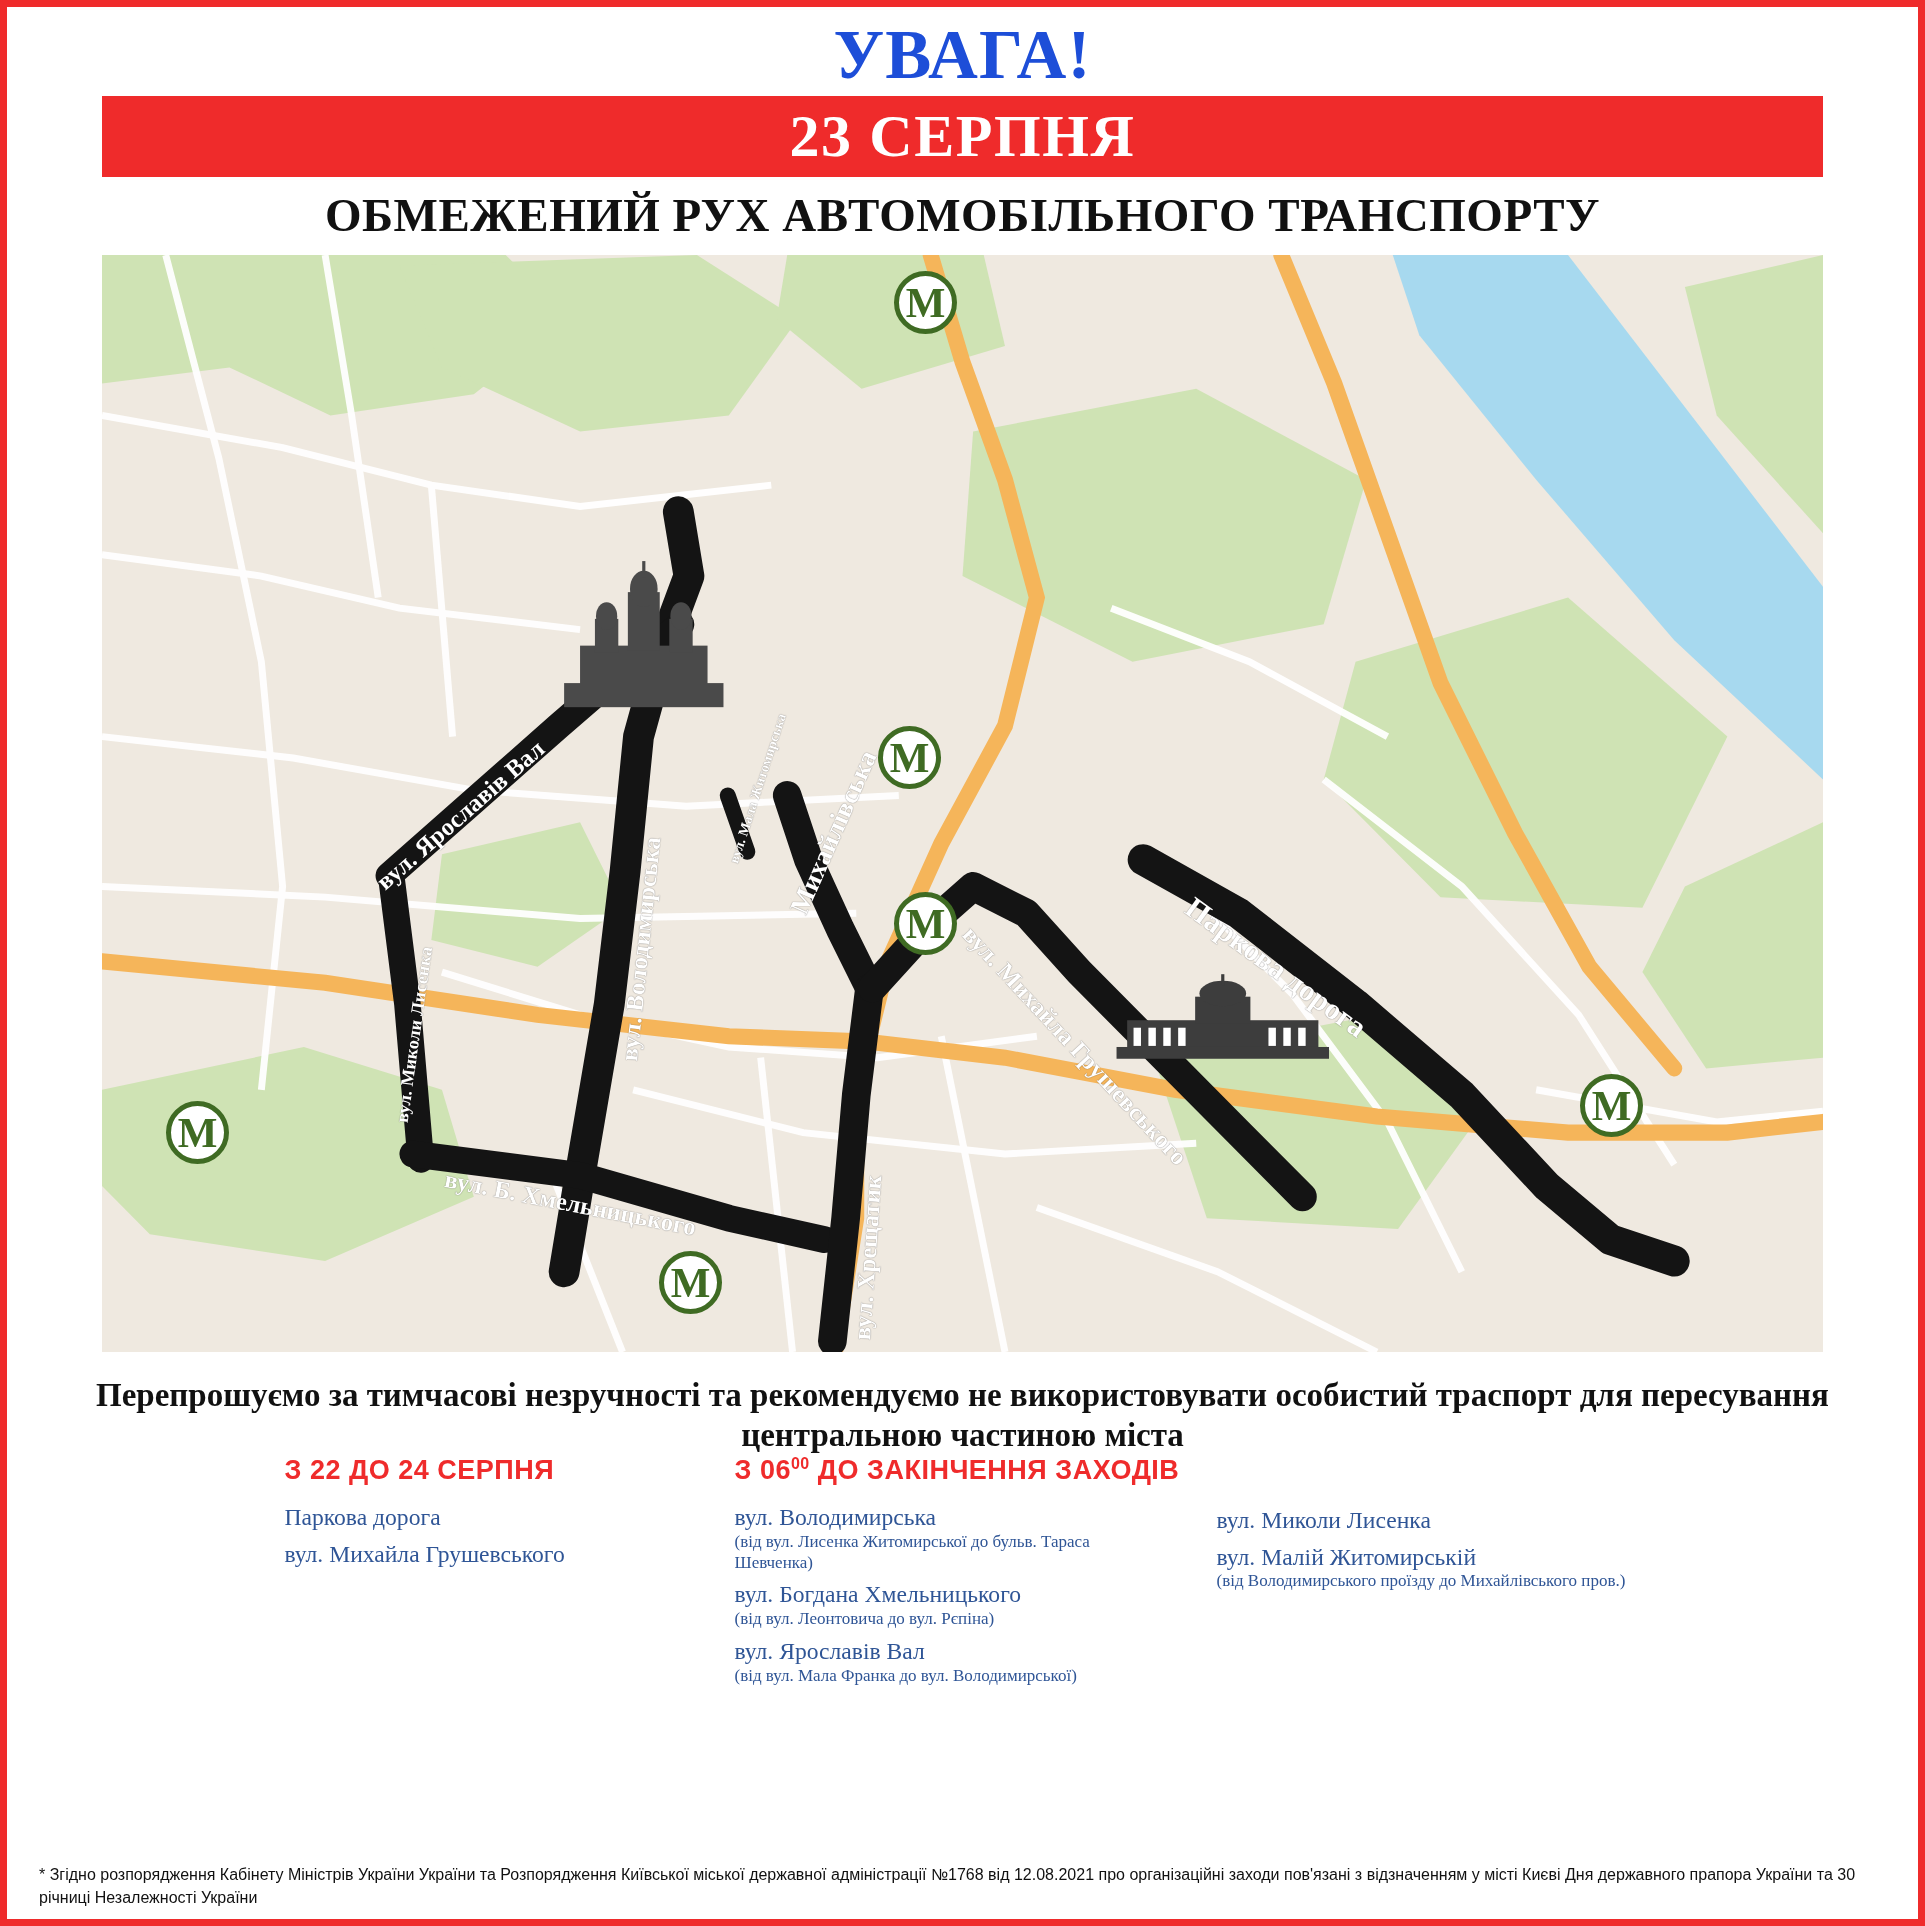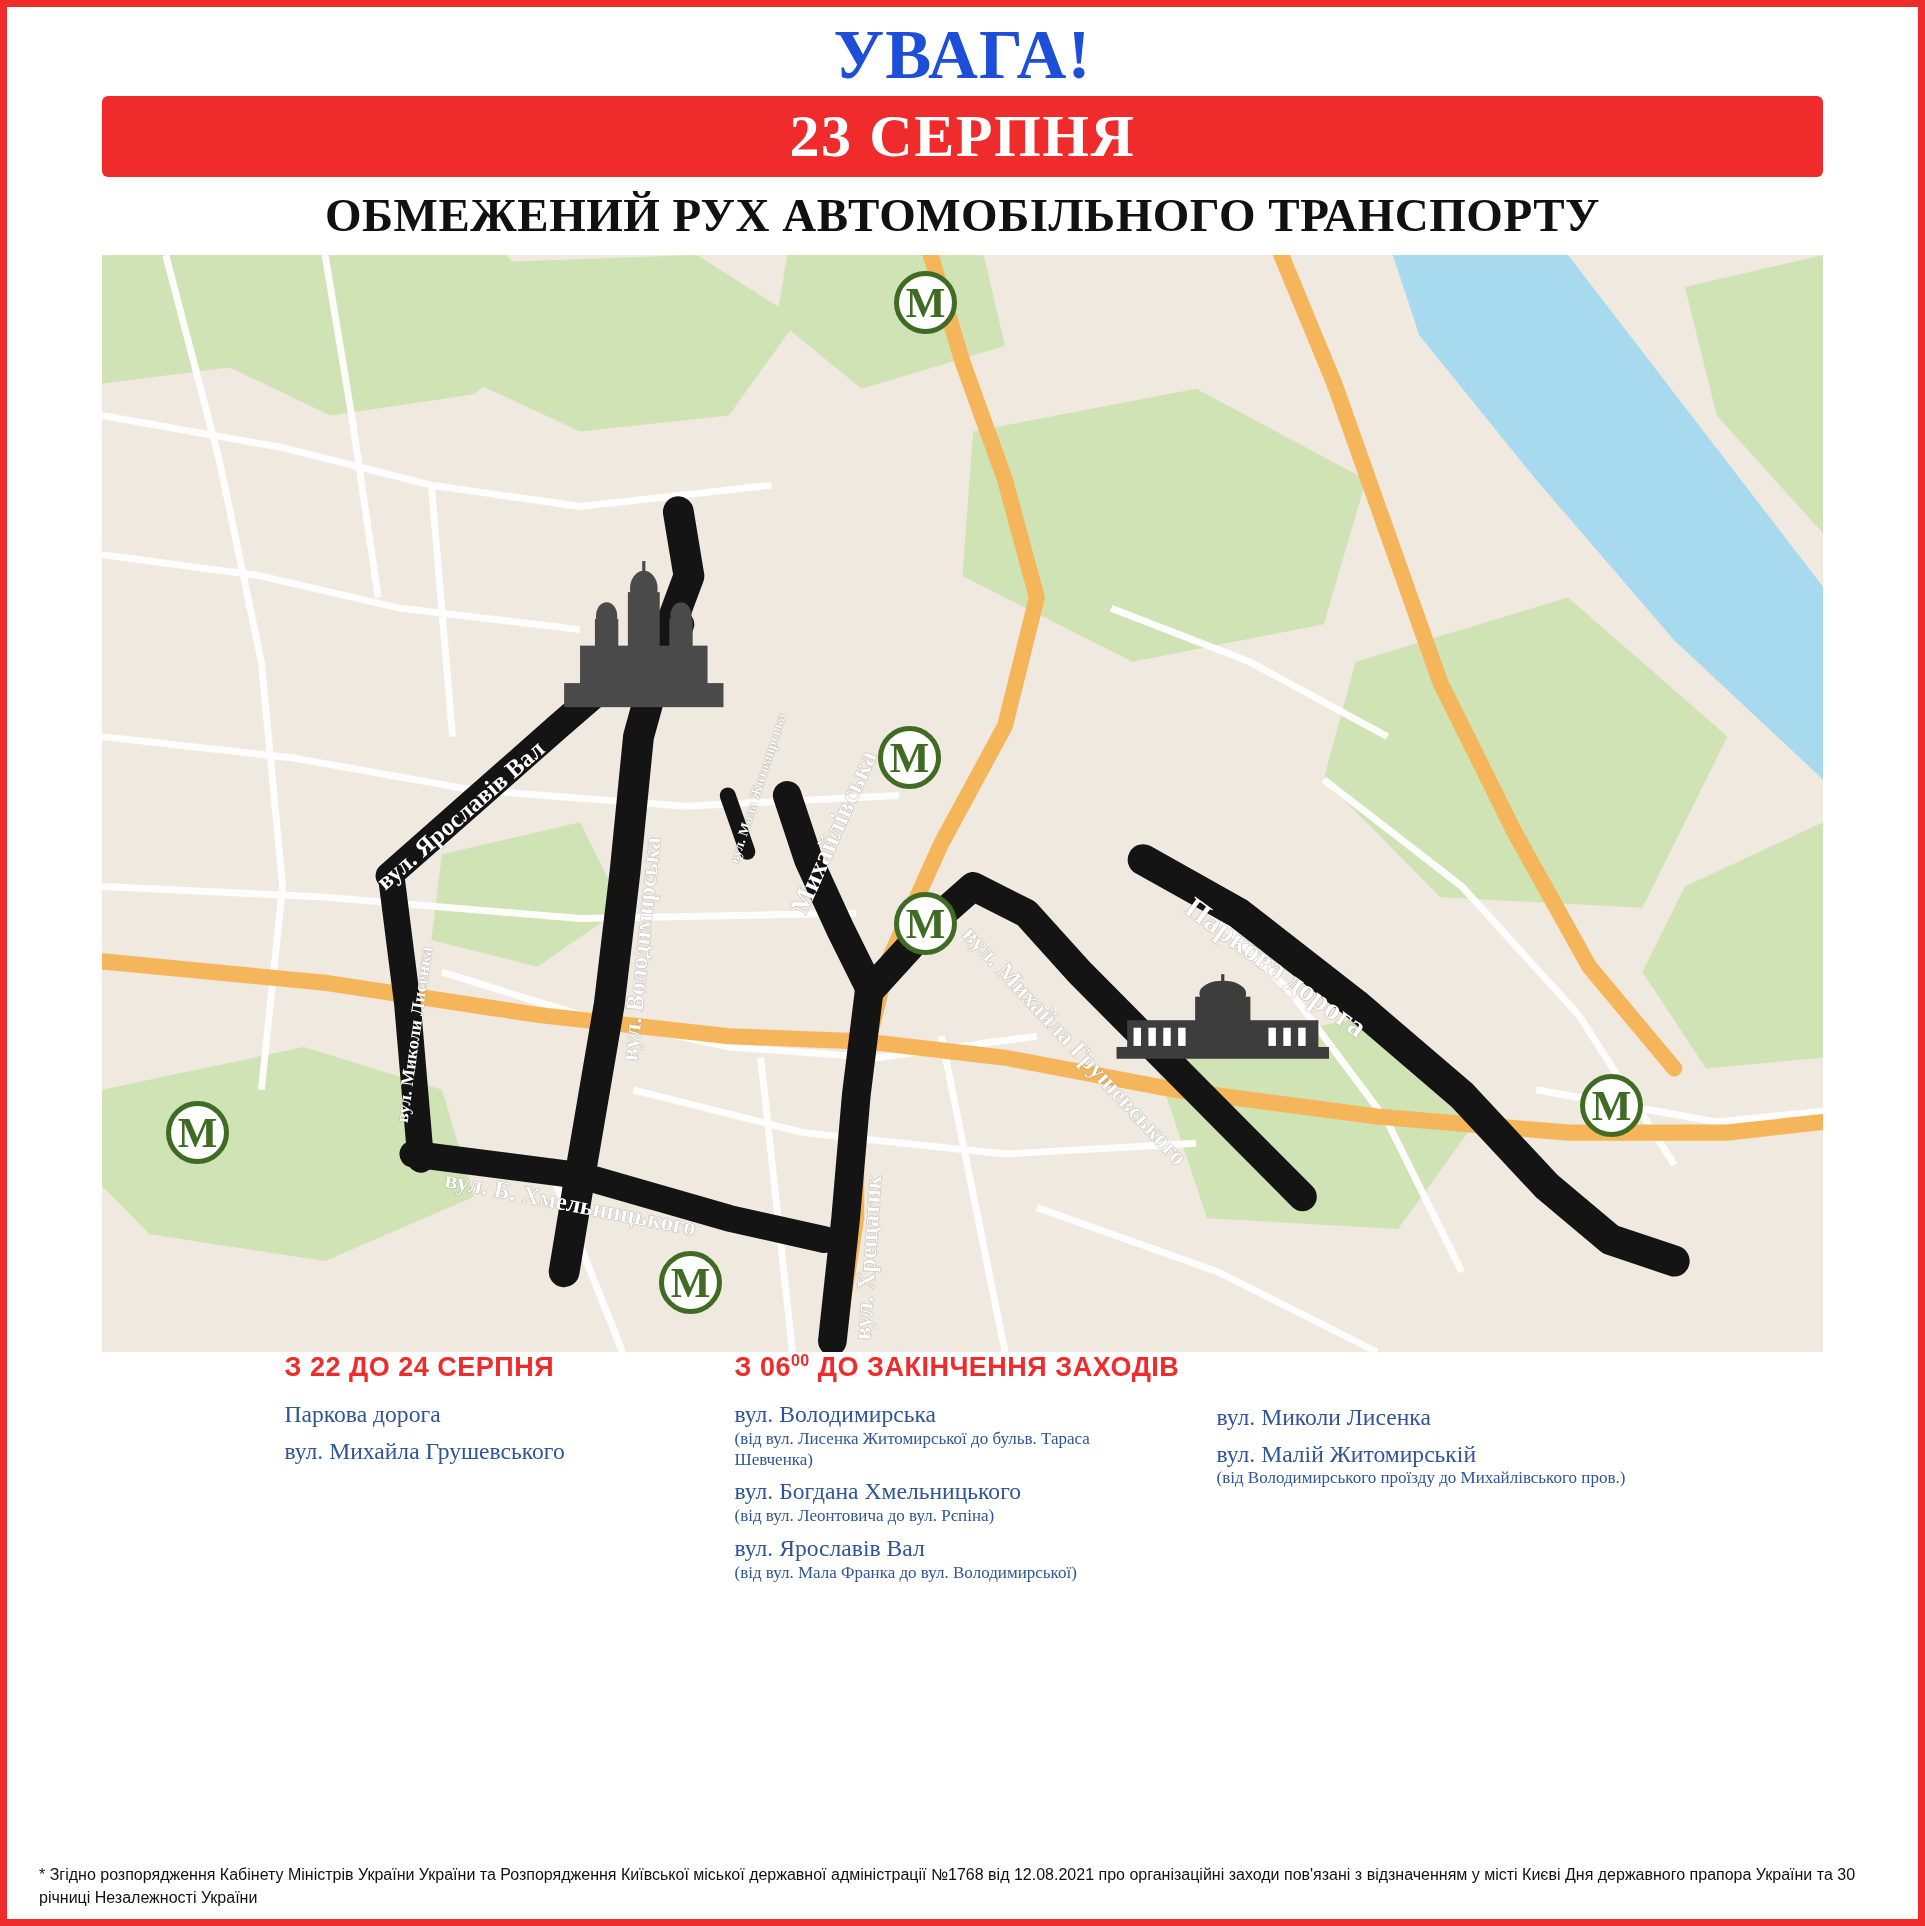--- a/index.html
+++ b/index.html
@@ -22,21 +22,21 @@
     font-weight:bold;
     font-size:69px;
     letter-spacing:1.1px;
     margin:11.8px 0 4.3px 0;
     line-height:1.05;
   }
   .redbar{
     background:#ef2b2b;
     margin:0 95px;
     height:81px;
-    display:flex;align-items:center;justify-content:center;border-radius:6px;
+    display:flex;align-items:center;justify-content:center;
   }
   .redbar-text{
     color:#ffffff;
     font-family:"Liberation Serif", serif;
     font-weight:bold;
     font-size:60px;
     letter-spacing:1.6px;
   }
   .subtitle{
     text-align:center;
@@ -279,20 +279,21 @@
     <div class="street-label" style="left:300px;top:857px;font-size:18px;transform:rotate(-82deg);">вул. Миколи Лисенка</div>
     <div class="street-label" style="left:343px;top:910px;font-size:24.6px;transform:rotate(11deg);">вул. Б. Хмельницького</div>
     <div class="street-label" style="left:527px;top:792px;font-size:24.6px;transform:rotate(-84deg);">вул. Володимирська</div>
     <div class="street-label" style="left:632px;top:600px;font-size:14px;transform:rotate(-72deg);">вул. Мала Житомирська</div>
     <div class="street-label" style="left:696px;top:642px;font-size:27px;transform:rotate(-66deg);">Михайлівська</div>
     <div class="street-label" style="left:760px;top:1071px;font-size:24.6px;transform:rotate(-86deg);">вул. Хрещатик</div>
     <div class="street-label" style="left:865px;top:661px;font-size:24.6px;transform:rotate(47deg);">вул. Михайла Грушевського</div>
     <div class="street-label" style="left:1087px;top:632px;font-size:30px;transform:rotate(36deg);">Паркова дорога</div>
   </div>
 
+  <div class="apology">Перепрошуємо за тимчасові незручності та рекомендуємо не використовувати особистий траспорт для пересування центральною частиною міста</div>
 
 
   <div class="cols">
 
     <div class="col a">
       <div class="col-head">З 22 ДО 24 СЕРПНЯ</div>
       <div class="entry">
         <div class="nm">Паркова дорога</div>
       </div>
       <div class="entry">

